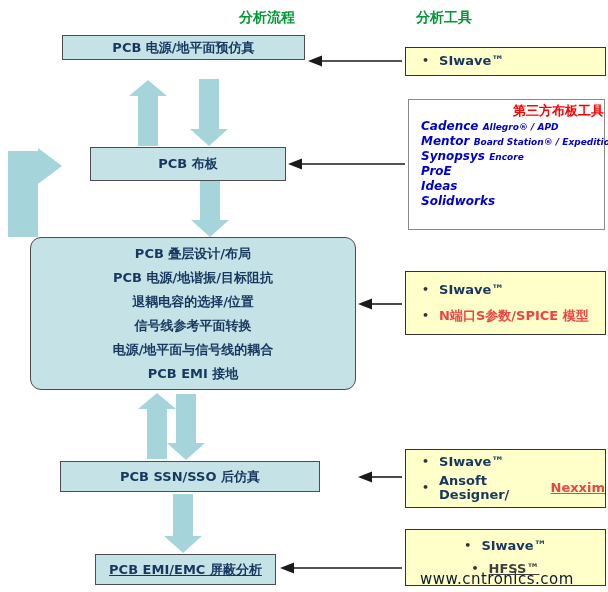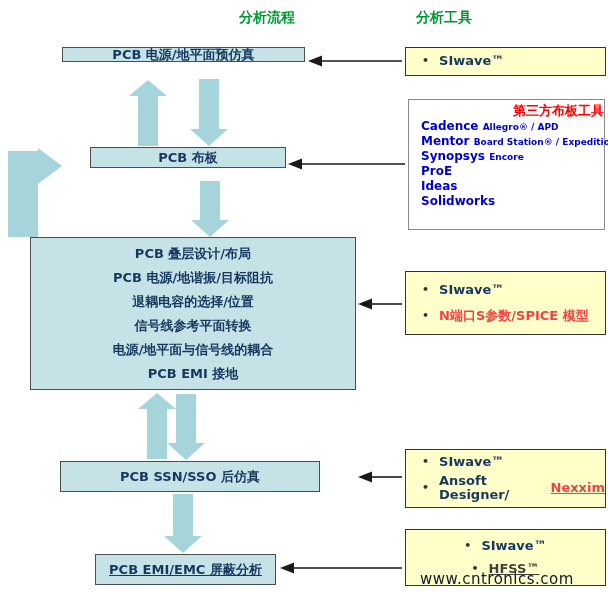--- a/index.html
+++ b/index.html
@@ -23,23 +23,23 @@
   .flow-header{left:239px;top:9px;}
   .tools-header{left:416px;top:9px;}
 
   .fbox{
     position:absolute;z-index:2;
     background:#c5e2e6;border:1px solid #4d4d4d;
     color:#17375e;font-weight:bold;font-size:13px;
     display:flex;align-items:center;justify-content:center;
     text-align:center;box-sizing:border-box;
   }
-  .fbox-presim{left:62px;top:47px;width:243px;height:15px;}
-  .fbox-layout{left:90px;top:147px;width:196px;height:21px;}
-  .fbox-analysis{left:30px;top:237px;width:326px;height:153px;flex-direction:column;}
+  .fbox-presim{left:62px;top:35px;width:243px;height:25px;}
+  .fbox-layout{left:90px;top:147px;width:196px;height:34px;}
+  .fbox-analysis{left:30px;top:237px;width:326px;height:153px;flex-direction:column;border-radius:11px;}
   .fbox-analysis .fline{line-height:24px;}
   .fbox-postsim{left:60px;top:461px;width:260px;height:31px;}
   .fbox-emc{left:95px;top:554px;width:181px;height:31px;text-decoration:underline;}
 
   .ybox{
     position:absolute;z-index:2;
     background:#ffffc9;border:1px solid #333333;
     box-sizing:border-box;
     display:flex;flex-direction:column;justify-content:space-evenly;
   }
@@ -64,21 +64,21 @@
     left:408px;top:99px;width:197px;height:131px;
     background:#ffffff;border:1px solid #8a8a8a;
     box-sizing:border-box;padding:2px 0 0 0;
   }
   .wbox-title{
     color:#ff0000;font-weight:bold;font-size:13px;
     text-align:right;line-height:17px;
   }
   .wbox-item{
     color:#0000cc;font-weight:bold;font-size:12px;
-    padding-left:12px;line-height:14px;white-space:nowrap;
+    padding-left:12px;line-height:14px;white-space:nowrap;font-style:italic;
   }
   .wbox-item .detail{font-size:9px;}
 
   .watermark{
     position:absolute;z-index:5;
     left:420px;top:570px;
     font-size:15px;color:#0f172a;letter-spacing:0.5px;
   }
 </style>
 </head>

